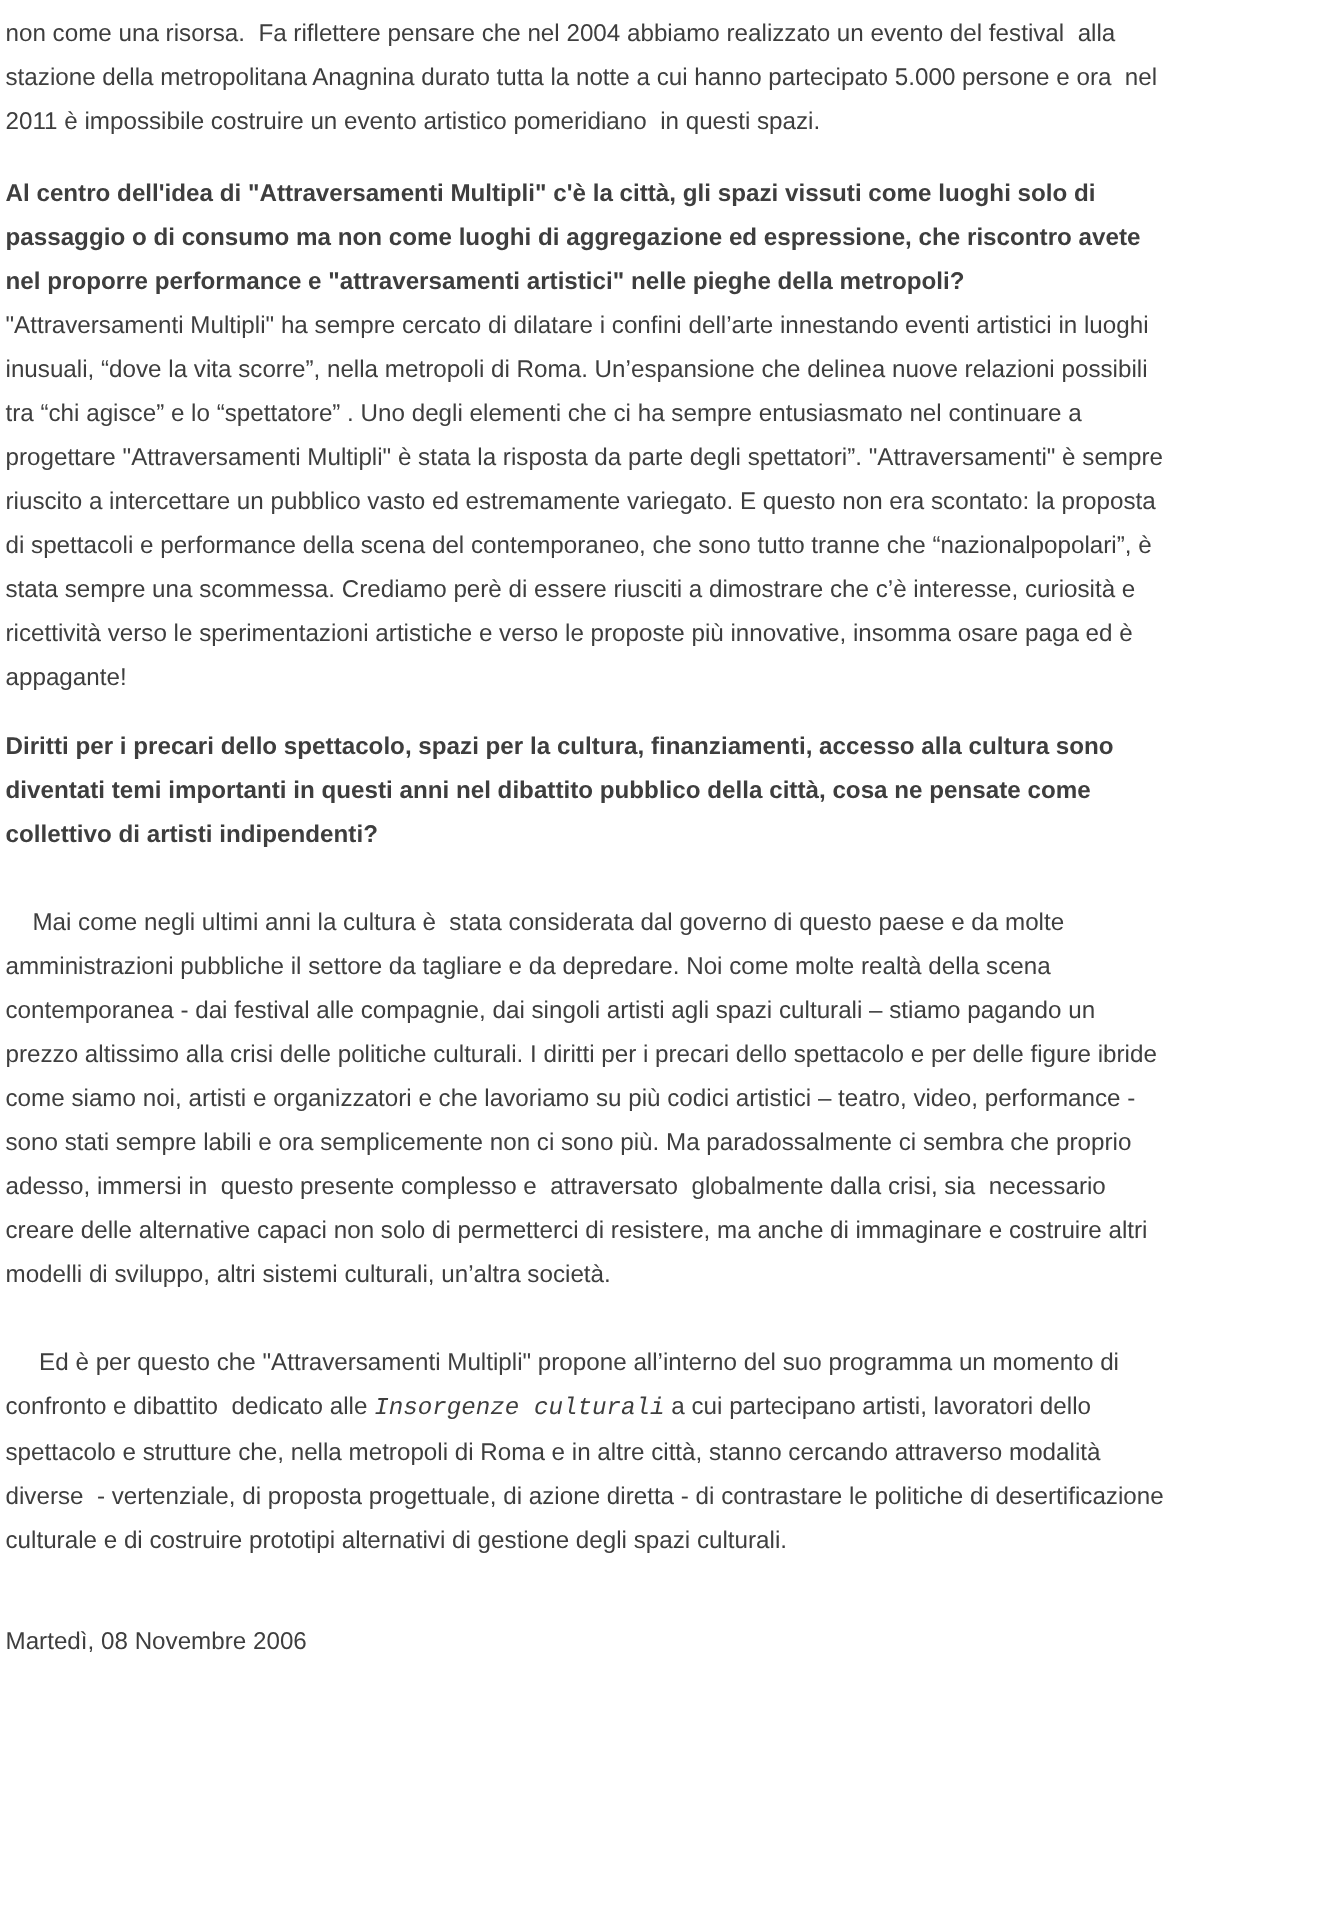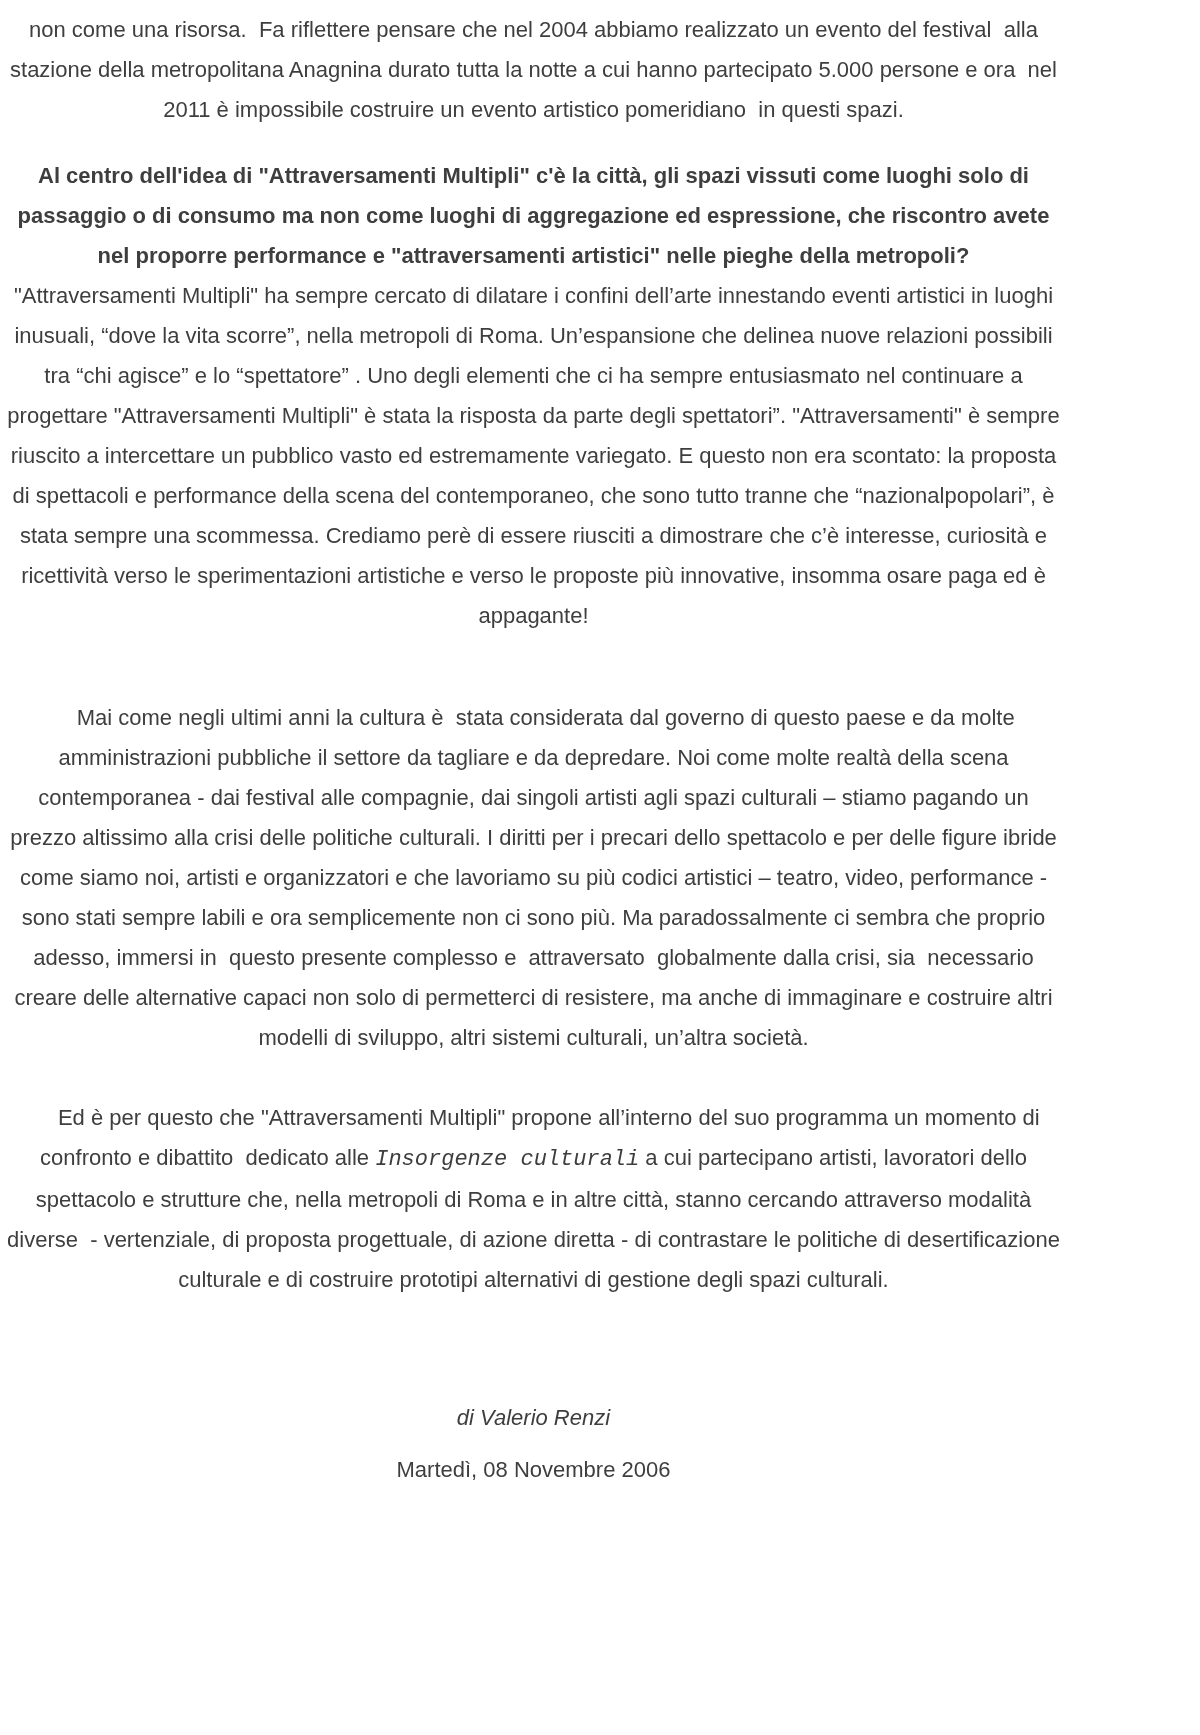--- a/index.html
+++ b/index.html
@@ -1,19 +1,19 @@
 <!DOCTYPE html>
 <html lang="it" style="--text-color: #3e3e3e; --link-blue: #2636d4;"><head>
 <meta charset="utf-8">
 <style>
   :root{
     --text-color:#3e3e3e;
     --link-blue:#2636d4;
   }
-  *{box-sizing:border-box;text-align:center;}
+  *{box-sizing:border-box;}
   html,body{margin:0;padding:0;}
   body{
     width:1200px;
     min-height:1735px;
     background:#ffffff;
     font-family:"Liberation Sans", sans-serif;
     color:var(--text-color);
   }
   .article{
     padding:10px 0 0 5px;
@@ -61,25 +61,25 @@
 <body>
 
 <div class="article">
 
   <p class="para-intro">non come una risorsa.  Fa riflettere pensare che nel 2004 abbiamo realizzato un evento del festival  alla stazione della metropolitana Anagnina durato tutta la notte a cui hanno partecipato 5.000 persone e ora  nel 2011 è impossibile costruire un evento artistico pomeridiano  in questi spazi.</p>
 
   <p class="question">Al centro dell'idea di "Attraversamenti Multipli" c'è la città, gli spazi vissuti come luoghi solo di passaggio o di consumo ma non come luoghi di aggregazione ed espressione, che riscontro avete nel proporre performance e "attraversamenti artistici" nelle pieghe della metropoli?</p>
 
   <p class="answer-1">"Attraversamenti Multipli" ha sempre cercato di dilatare i confini dell’arte innestando eventi artistici in luoghi inusuali, “dove la vita scorre”, nella metropoli di Roma. Un’espansione che delinea nuove relazioni possibili tra “chi agisce” e lo “spettatore” . Uno degli elementi che ci ha sempre entusiasmato nel continuare a progettare "Attraversamenti Multipli" è stata la risposta da parte degli spettatori”. "Attraversamenti" è sempre riuscito a intercettare un pubblico vasto ed estremamente variegato. E questo non era scontato: la proposta di spettacoli e performance della scena del contemporaneo, che sono tutto tranne che “nazionalpopolari”, è stata sempre una scommessa. Crediamo perè di essere riusciti a dimostrare che c’è interesse, curiosità e ricettività verso le sperimentazioni artistiche e verso le proposte più innovative, insomma osare paga ed è appagante!</p>
 
+  <p class="question">Diritti per i precari dello spettacolo, spazi per la cultura, finanziamenti, accesso alla cultura sono diventati temi importanti in questi anni nel dibattito pubblico della città, cosa ne pensate come collettivo di artisti indipendenti?</p>
 
   <p>
     <span>Mai come negli ultimi anni la cultura è  stata considerata dal governo di questo paese e da molte amministrazioni pubbliche il settore da tagliare e da depredare. Noi come molte realtà della scena contemporanea - dai festival alle compagnie, dai singoli artisti agli spazi culturali – stiamo pagando un prezzo altissimo alla crisi delle politiche culturali. I diritti per i precari dello spettacolo e per delle figure ibride come siamo noi, artisti e organizzatori e che lavoriamo su più codici artistici – teatro, video, performance - sono stati sempre labili e ora semplicemente non ci sono più. Ma paradossalmente ci sembra che proprio adesso, immersi in  questo presente complesso e  attraversato  globalmente dalla crisi, sia  necessario creare delle alternative capaci non solo di permetterci di resistere, ma anche di immaginare e costruire altri modelli di sviluppo, altri sistemi culturali, un’altra società.</span><br>
     <span> Ed è per questo che "Attraversamenti Multipli" propone all’interno del suo programma un momento di confronto e dibattito  dedicato alle </span><em>Insorgenze culturali</em><span> a cui partecipano artisti, lavoratori dello spettacolo e strutture che, nella metropoli di Roma e in altre città, stanno cercando attraverso modalità diverse  - vertenziale, di proposta progettuale, di azione diretta - di contrastare le politiche di desertificazione culturale e di costruire prototipi alternativi di gestione degli spazi culturali.</span>
   </p>
 
-  <p class="byline">di Valerio Renzi</p>
 
   <div class="footer">
     <p>Martedì, 08 Novembre 2006</p>
   </div>
 
 </div>
 
 </body></html>

